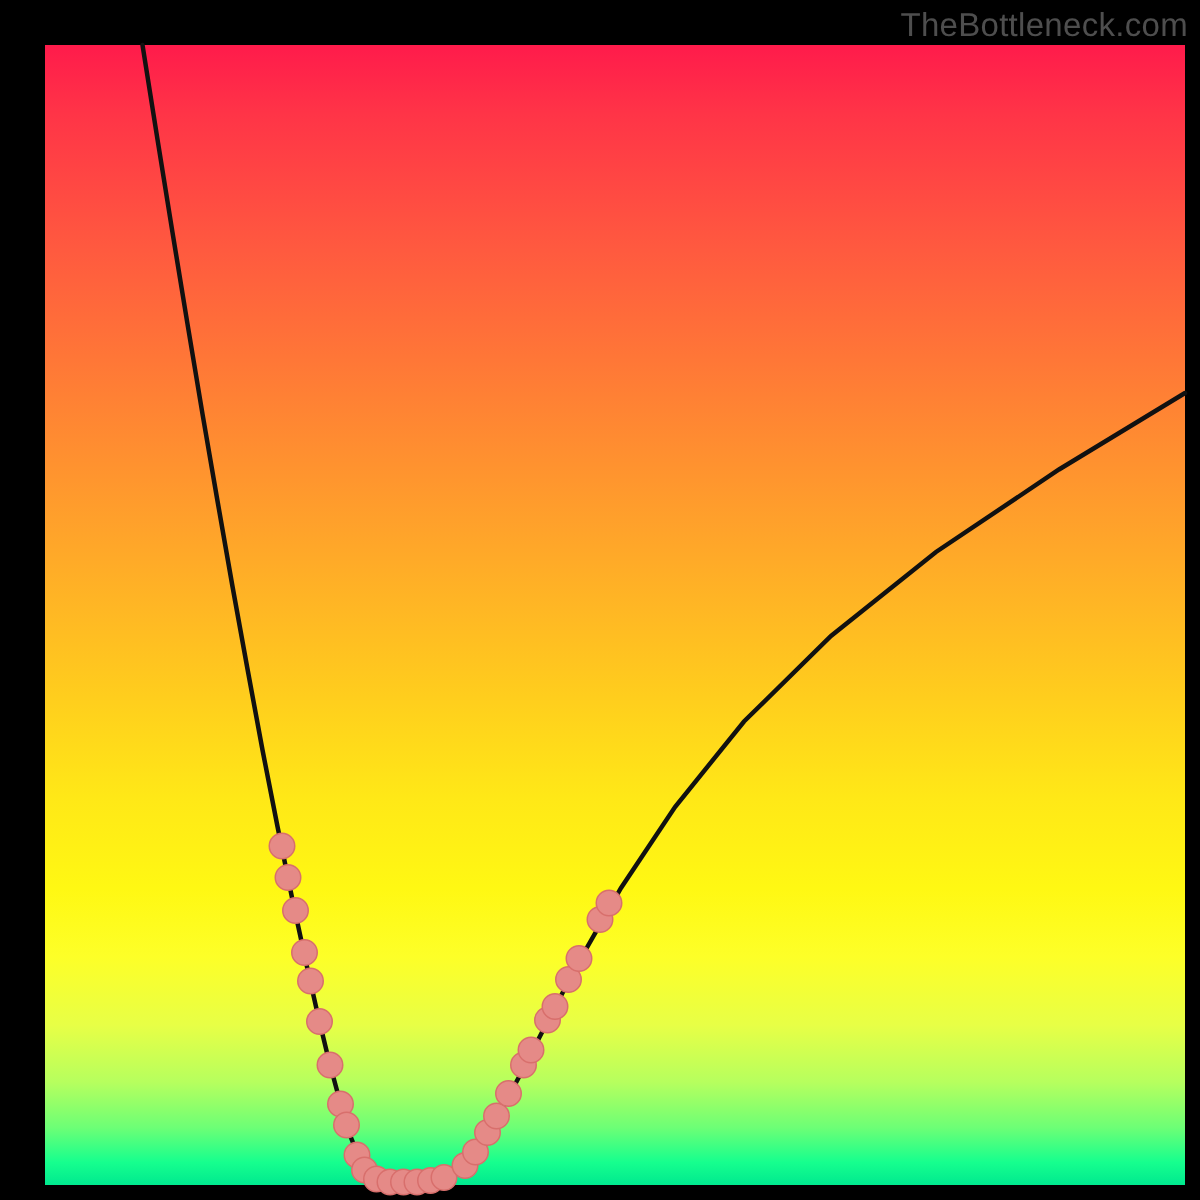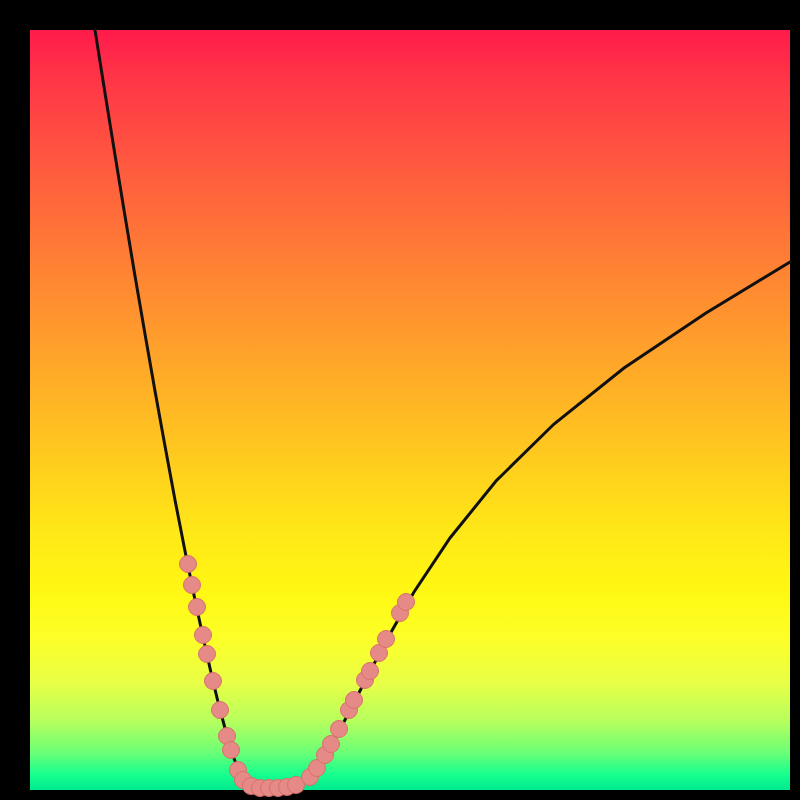--- a/index.html
+++ b/index.html
@@ -95,13 +95,14 @@
           <circle cx="324" cy="670" r="8.5" fill="#e58a87" stroke="#d86f6c" stroke-width="1"></circle>
           <circle cx="335" cy="650" r="8.5" fill="#e58a87" stroke="#d86f6c" stroke-width="1"></circle>
           <circle cx="340" cy="641" r="8.5" fill="#e58a87" stroke="#d86f6c" stroke-width="1"></circle>
           <circle cx="349" cy="623" r="8.5" fill="#e58a87" stroke="#d86f6c" stroke-width="1"></circle>
           <circle cx="356" cy="609" r="8.5" fill="#e58a87" stroke="#d86f6c" stroke-width="1"></circle>
           <circle cx="370" cy="583" r="8.5" fill="#e58a87" stroke="#d86f6c" stroke-width="1"></circle>
           <circle cx="376" cy="572" r="8.5" fill="#e58a87" stroke="#d86f6c" stroke-width="1"></circle>
         </g>
     </svg>
   </div>
+  <div class="watermark">TheBottleneck.com</div>
 </div>
 
 </body></html>

